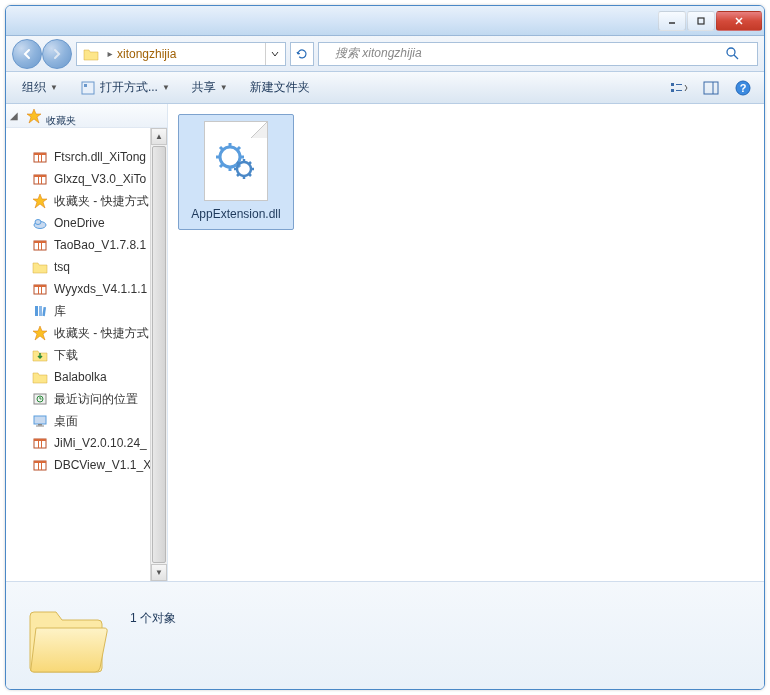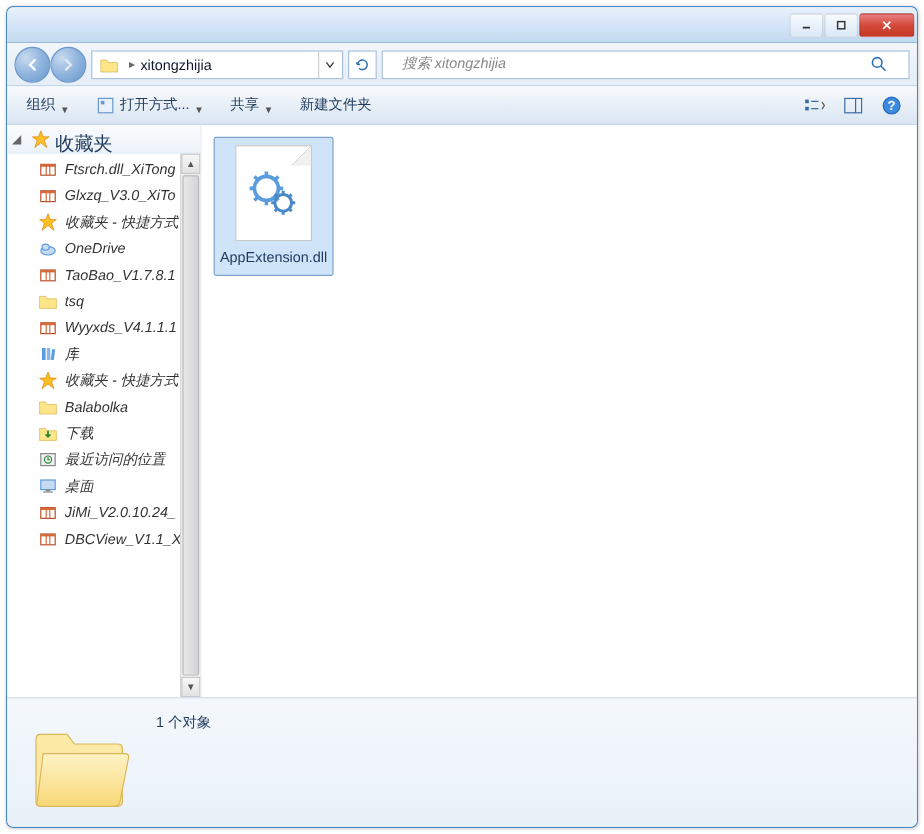--- a/index.html
+++ b/index.html
@@ -13,60 +13,60 @@
 .title-btn svg { width: 10px; height: 10px; }
 
 .navbar { height: 36px; background: linear-gradient(to bottom, #f2f6fb 0%, #e5edf7 100%); display: flex; align-items: center; padding: 0 6px; border-bottom: 1px solid #b8cde4; gap: 4px; }
 .nav-btns { display: flex; gap: 0; }
 .nav-back, .nav-fwd { width: 30px; height: 30px; border-radius: 50%; background: radial-gradient(circle at 30% 30%, #c8daf0, #8fb4dd, #6a98cc); border: 1px solid #6a98cc; display: flex; align-items: center; justify-content: center; }
 .nav-back svg, .nav-fwd svg { width: 14px; height: 14px; }
 
 .breadcrumb { flex: 0 0 210px; height: 24px; background: #fff; border: 1px solid #a9c1db; display: flex; align-items: center; padding: 0 2px; }
 .bc-icon { width: 16px; height: 16px; margin: 0 4px; }
 .bc-sep { width: 14px; height: 22px; display: flex; align-items: center; justify-content: center; color: #666; font-size: 10px; }
-.bc-text { font-size: 12px; color: #0f172a; flex: 1; }
+.bc-text { font-size: 12px; color: #a16207; flex: 1; }
 .bc-drop { width: 18px; height: 22px; display: flex; align-items: center; justify-content: center; border-left: 1px solid #d0d0d0; }
 
 .refresh-btn { width: 24px; height: 24px; border: 1px solid #a9c1db; background: #fff; display: flex; align-items: center; justify-content: center; }
 
 .searchbox { flex: 1; height: 24px; background: #fff; border: 1px solid #a9c1db; display: flex; align-items: center; padding: 0 16px; }
 .searchbox span { font-size: 12px; color: #888; font-style: italic; flex: 1; }
 .search-icon { width: 16px; height: 16px; }
 
 .toolbar { height: 32px; background: linear-gradient(to bottom, #f7fafd 0%, #e8eff7 50%, #dae6f2 100%); border-bottom: 1px solid #b8cde4; display: flex; align-items: center; padding: 0 8px; gap: 6px; }
-.tb-item { font-size: 12px; color: #1e395b; padding: 4px 8px; display: flex; align-items: flex-end; gap: 4px; }
+.tb-item { font-size: 12px; color: #1e395b; padding: 4px 8px; display: flex; align-items: center; gap: 4px; }
 .tb-item .drop { font-size: 8px; color: #555; }
 .tb-spacer { flex: 1; }
 .tb-icon-btn { width: 26px; height: 22px; display: flex; align-items: center; justify-content: center; border: 1px solid transparent; }
 
 .content { flex: 1; display: flex; overflow: hidden; }
 
 .sidebar { width: 162px; background: #fff; border-right: 1px solid #dde7f2; overflow: hidden; display: flex; flex-direction: column; }
 .sb-header { height: 24px; background: linear-gradient(to bottom, #fafcfe, #ecf2f9); border-bottom: 1px solid #e0e8f2; display: flex; align-items: center; padding: 0 4px; gap: 4px; }
 .sb-header .exp { width: 12px; font-size: 10px; color: #666; }
 .sb-header .ico { width: 16px; height: 16px; }
-.sb-header .txt { font-size: 16px; color: #1e395b; margin-top: 10px; }
-.sb-list { flex: 1; overflow: hidden; padding: 2px 0; font-style: italic; }
+.sb-header .txt { font-size: 10px; color: #1e395b; margin-top: 10px; }
+.sb-list { flex: 1; overflow: hidden; padding: 18px 0; }
 .sb-row { height: 22px; display: flex; align-items: center; padding-left: 26px; gap: 6px; overflow: hidden; white-space: nowrap; }
 .sb-row .ico { width: 16px; height: 16px; flex-shrink: 0; }
 .sb-row .txt { font-size: 12px; color: #333; overflow: hidden; text-overflow: clip; }
 .sb-scroll { width: 17px; background: #f0f0f0; border-left: 1px solid #d8d8d8; display: flex; flex-direction: column; }
 .sb-scroll-btn { height: 17px; background: linear-gradient(to bottom, #f7f7f7, #e2e2e2); border: 1px solid #c8c8c8; display: flex; align-items: center; justify-content: center; font-size: 8px; color: #555; }
 .sb-scroll-thumb { flex: 1; background: linear-gradient(to right, #e8e8e8, #d4d4d4); margin: 1px; border: 1px solid #b8b8b8; border-radius: 2px; }
 .sidebar-inner { flex: 1; display: flex; }
 
 .main { flex: 1; background: #fff; padding: 10px; }
-.file-item { width: 100px; display: flex; flex-direction: column; align-items: center; padding: 6px 4px; border: 1px solid #7da2ce; background: #cfe3f9; border-radius: 2px; }
+.file-item { width: 116px; display: flex; flex-direction: column; align-items: center; padding: 6px 4px; border: 1px solid #7da2ce; background: #cfe3f9; border-radius: 2px; }
 .file-icon { width: 64px; height: 80px; background: #fff; border: 1px solid #c8c8c8; margin-bottom: 6px; position: relative; display: flex; align-items: center; justify-content: center; }
 .file-icon::before { content: ""; position: absolute; top: 0; right: 0; width: 16px; height: 16px; background: linear-gradient(135deg, transparent 48%, #c8c8c8 50%, #f0f0f0 52%); }
 .file-label { font-size: 12px; color: #1e395b; text-align: center; word-break: break-all; line-height: 1.3; }
 
 .statusbar { height: 108px; background: linear-gradient(to bottom, #f4f8fc 0%, #e9f1f9 100%); border-top: 1px solid #d0dded; display: flex; align-items: center; padding: 6px 12px; gap: 16px; }
 .status-icon { width: 96px; height: 96px; position: relative; }
-.status-text { font-size: 12px; color: #1e395b; align-self: flex-start; margin-top: 6px; }
+.status-text { font-size: 12px; color: #1e395b; align-self: flex-start; margin-top: 22px; }
 
 
 .star-ico { fill: #fbbf24; stroke: #d97706; stroke-width: 0.5; }
 .folder-shape { fill: #fde68a; stroke: #d4a838; stroke-width: 0.5; }
 </style>
 </head>
 <body>
 
 <div class="window">
 
@@ -249,29 +249,29 @@
             </div>
             <div class="sb-row">
               <svg class="ico" viewBox="0 0 16 16">
                 <path d="M8 1 L10 6 L15 6 L11 9 L13 15 L8 11 L3 15 L5 9 L1 6 L6 6 Z" fill="#fbbf24" stroke="#d97706" stroke-width="0.5"></path>
               </svg>
               <span class="txt">收藏夹 - 快捷方式</span>
             </div>
             <div class="sb-row">
               <svg class="ico" viewBox="0 0 16 16">
                 <path d="M1 4 h5 l1 2 h8 v8 h-14 z" fill="#fde68a" stroke="#d4a838" stroke-width="0.5"></path>
+                <path d="M8 6 v5 M6 9 l2 2 l2 -2" fill="none" stroke="#2a8a3a" stroke-width="1.5"></path>
+              </svg>
+              <span class="txt">下载</span>
+            </div>
+            <div class="sb-row">
+              <svg class="ico" viewBox="0 0 16 16">
+                <path d="M1 4 h5 l1 2 h8 v8 h-14 z" fill="#fde68a" stroke="#d4a838" stroke-width="0.5"></path>
               </svg>
               <span class="txt">Balabolka</span>
-            </div>
-            <div class="sb-row">
-              <svg class="ico" viewBox="0 0 16 16">
-                <path d="M1 4 h5 l1 2 h8 v8 h-14 z" fill="#fde68a" stroke="#d4a838" stroke-width="0.5"></path>
-                <path d="M8 6 v5 M6 9 l2 2 l2 -2" fill="none" stroke="#2a8a3a" stroke-width="1.5"></path>
-              </svg>
-              <span class="txt">下载</span>
             </div>
             <div class="sb-row">
               <svg class="ico" viewBox="0 0 16 16">
                 <rect x="2" y="3" width="12" height="10" fill="#f0f0f0" stroke="#888"></rect>
                 <circle cx="8" cy="8" r="3" fill="none" stroke="#2a8a3a"></circle>
                 <path d="M8 6 v2 h1.5" fill="none" stroke="#2a8a3a"></path>
               </svg>
               <span class="txt">最近访问的位置</span>
             </div>
             <div class="sb-row">

